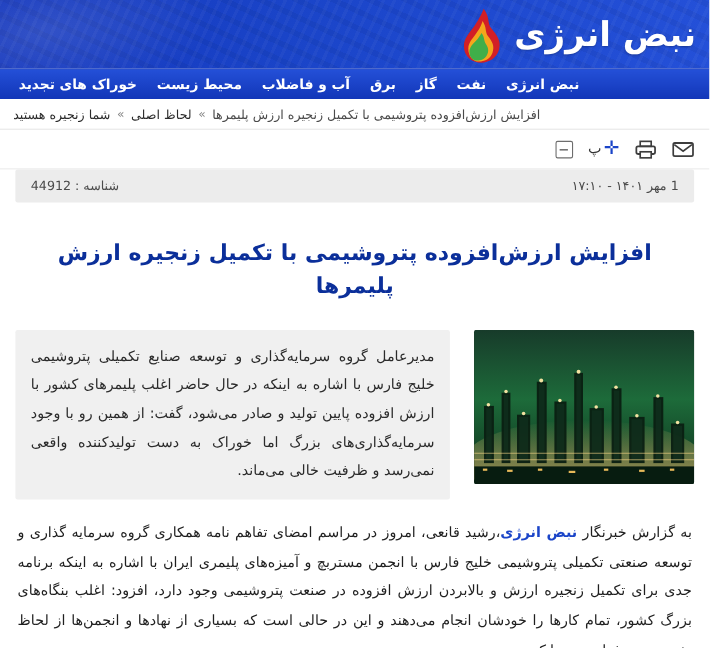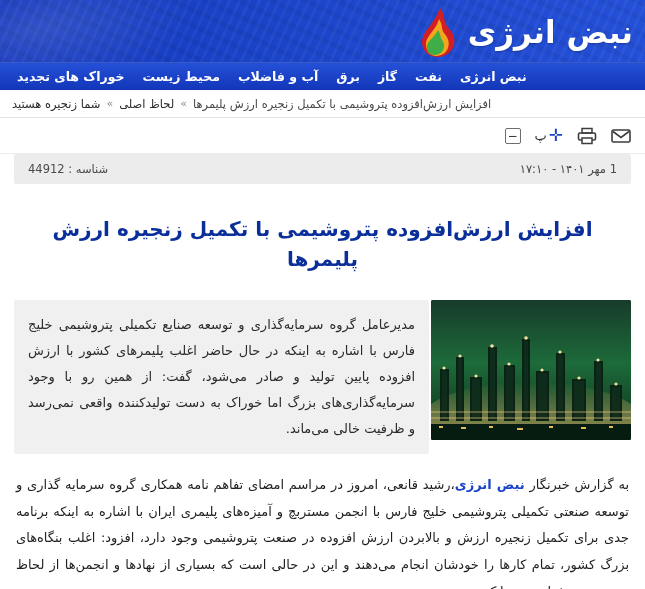--- a/index.html
+++ b/index.html
@@ -127,21 +127,21 @@
     text-align: center;
     color: #0b2f9a;
     font-size: 20px;
     font-weight: bold;
     line-height: 1.5;
     margin: 30px 8px 26px;
   }
   .lead-wrap {
     display: flex;
     flex-direction: row;
-    gap: 2px;
+    gap: 22px;
     align-items: flex-start;
     margin-bottom: 18px;
   }
   .lead-text {
     flex: 1 1 auto;
     background: #f0f0f0;
     border-radius: 2px;
     padding: 12px 14px;
     font-size: 13px;
     line-height: 2.0;

